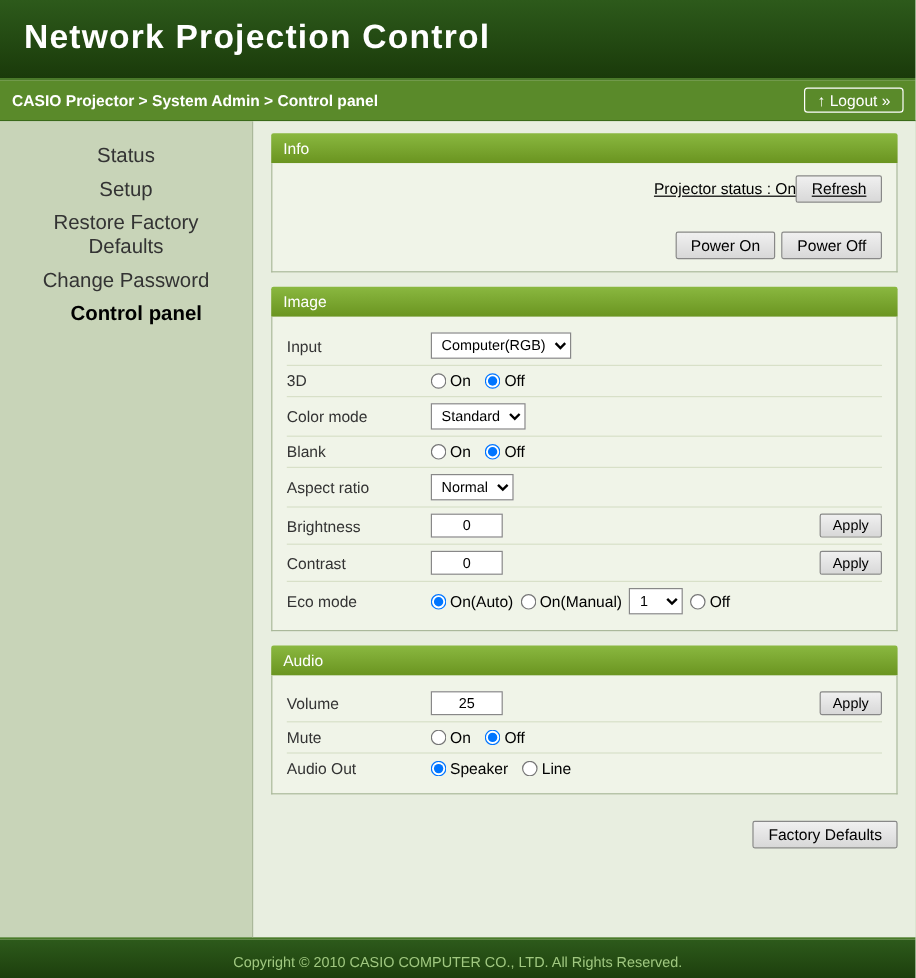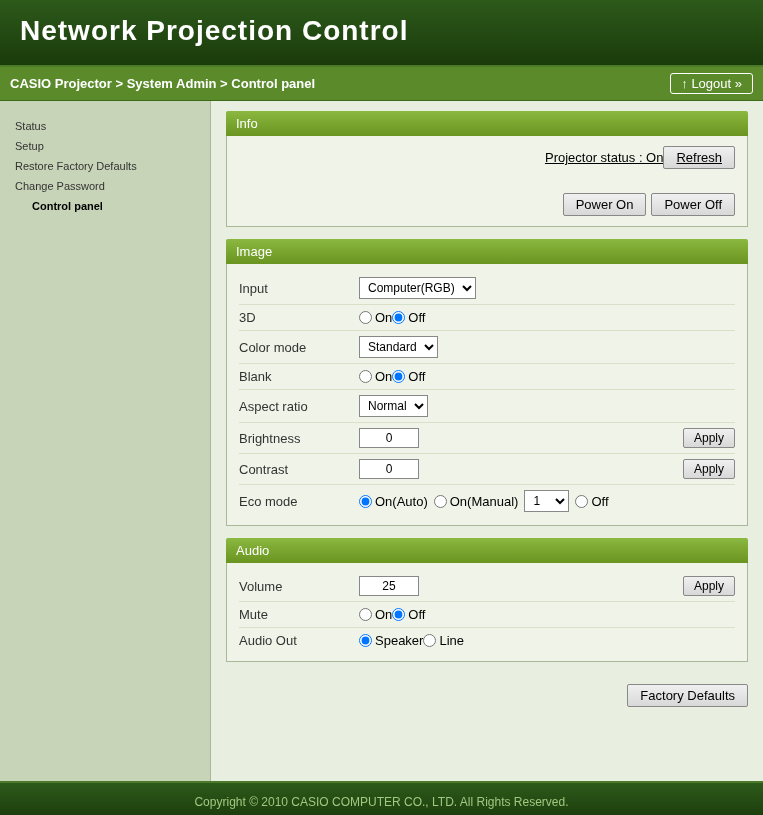--- a/index.html
+++ b/index.html
@@ -52,24 +52,24 @@
     }
 
     
     .sidebar {
       width: 210px;
       background: #c8d4b8;
       padding: 15px 0;
       flex-shrink: 0;
     }
     .sidebar-item {
-      text-align: left;
+      text-align: center;
       padding: 4px 15px;
       color: #333;
-      font-size: 11px;
+      font-size: 17px;
       cursor: pointer;
     }
     .sidebar-item.active {
       font-weight: bold;
       color: #000;
       margin-left: 17px;
     }
 
     
     .content {
@@ -163,21 +163,21 @@
       background: #fff;
       padding: 2px 4px;
       font-size: 12px;
       cursor: pointer;
     }
 
     
     .radio-group {
       display: flex;
       align-items: flex-end;
-      gap: 0;
+      gap: 12px;
     }
     .radio-item {
       display: flex;
       align-items: center;
       gap: 3px;
       font-size: 13px;
     }
 
     
     .num-input {

